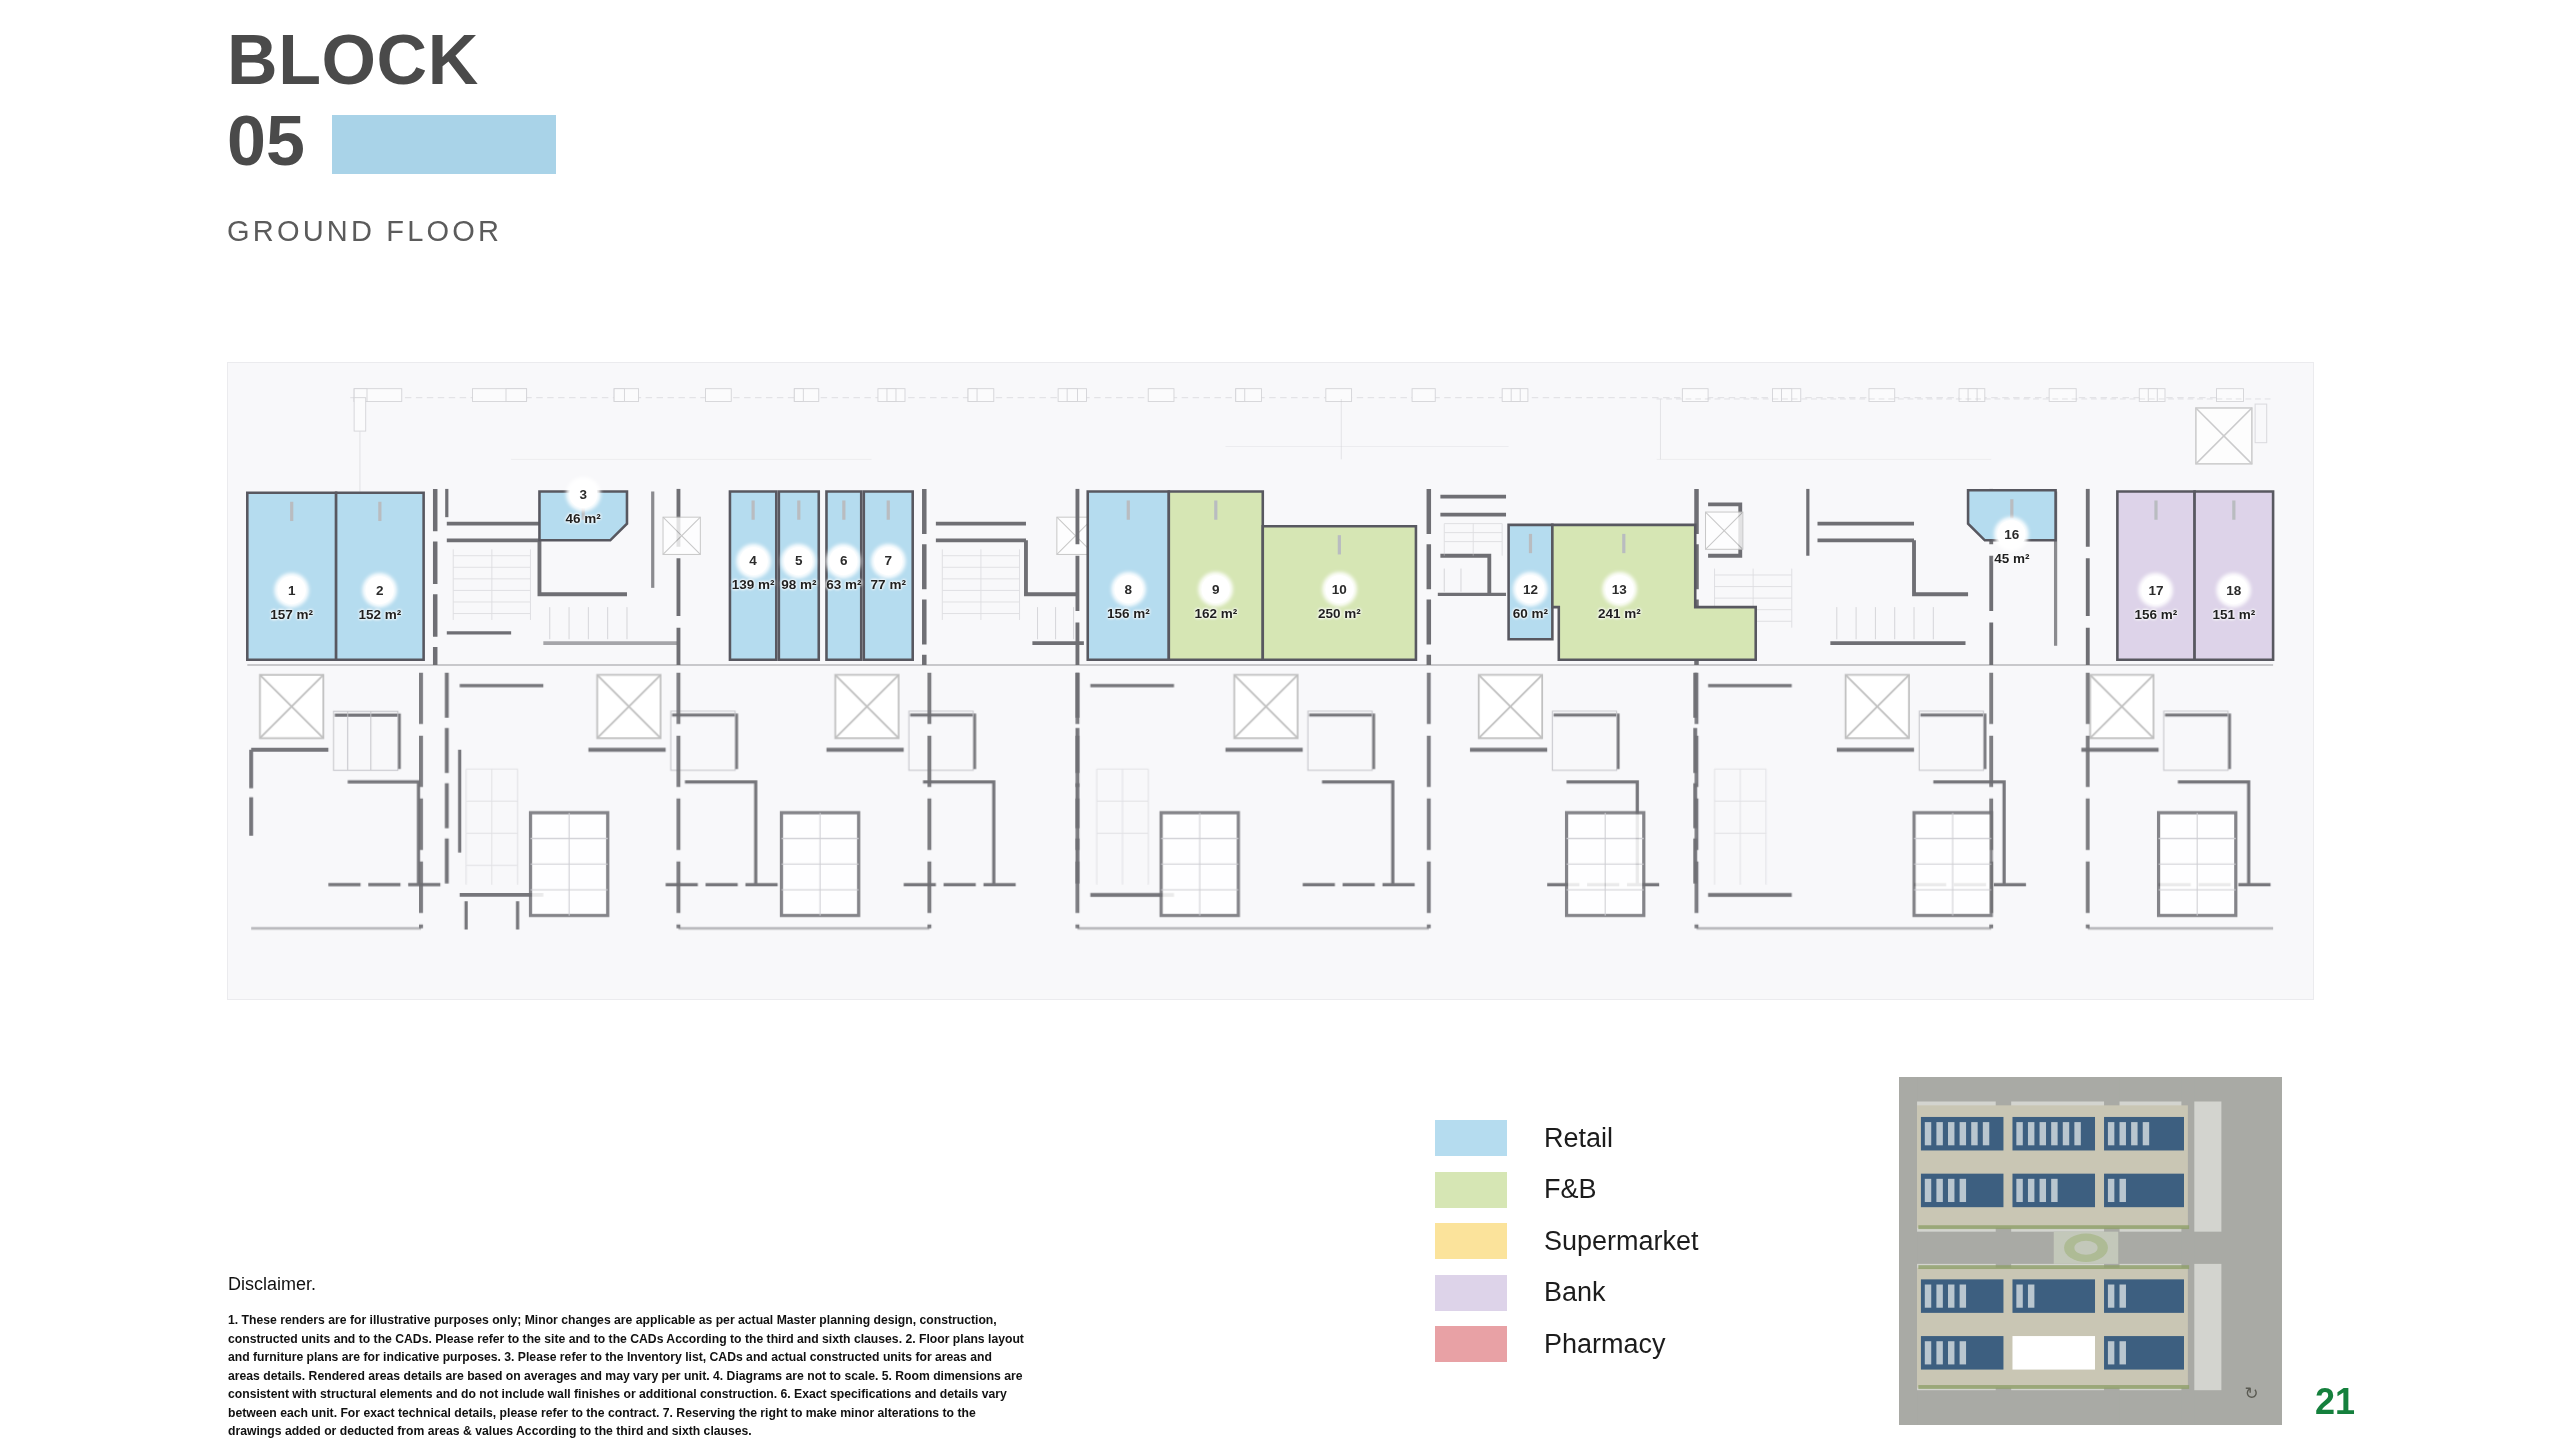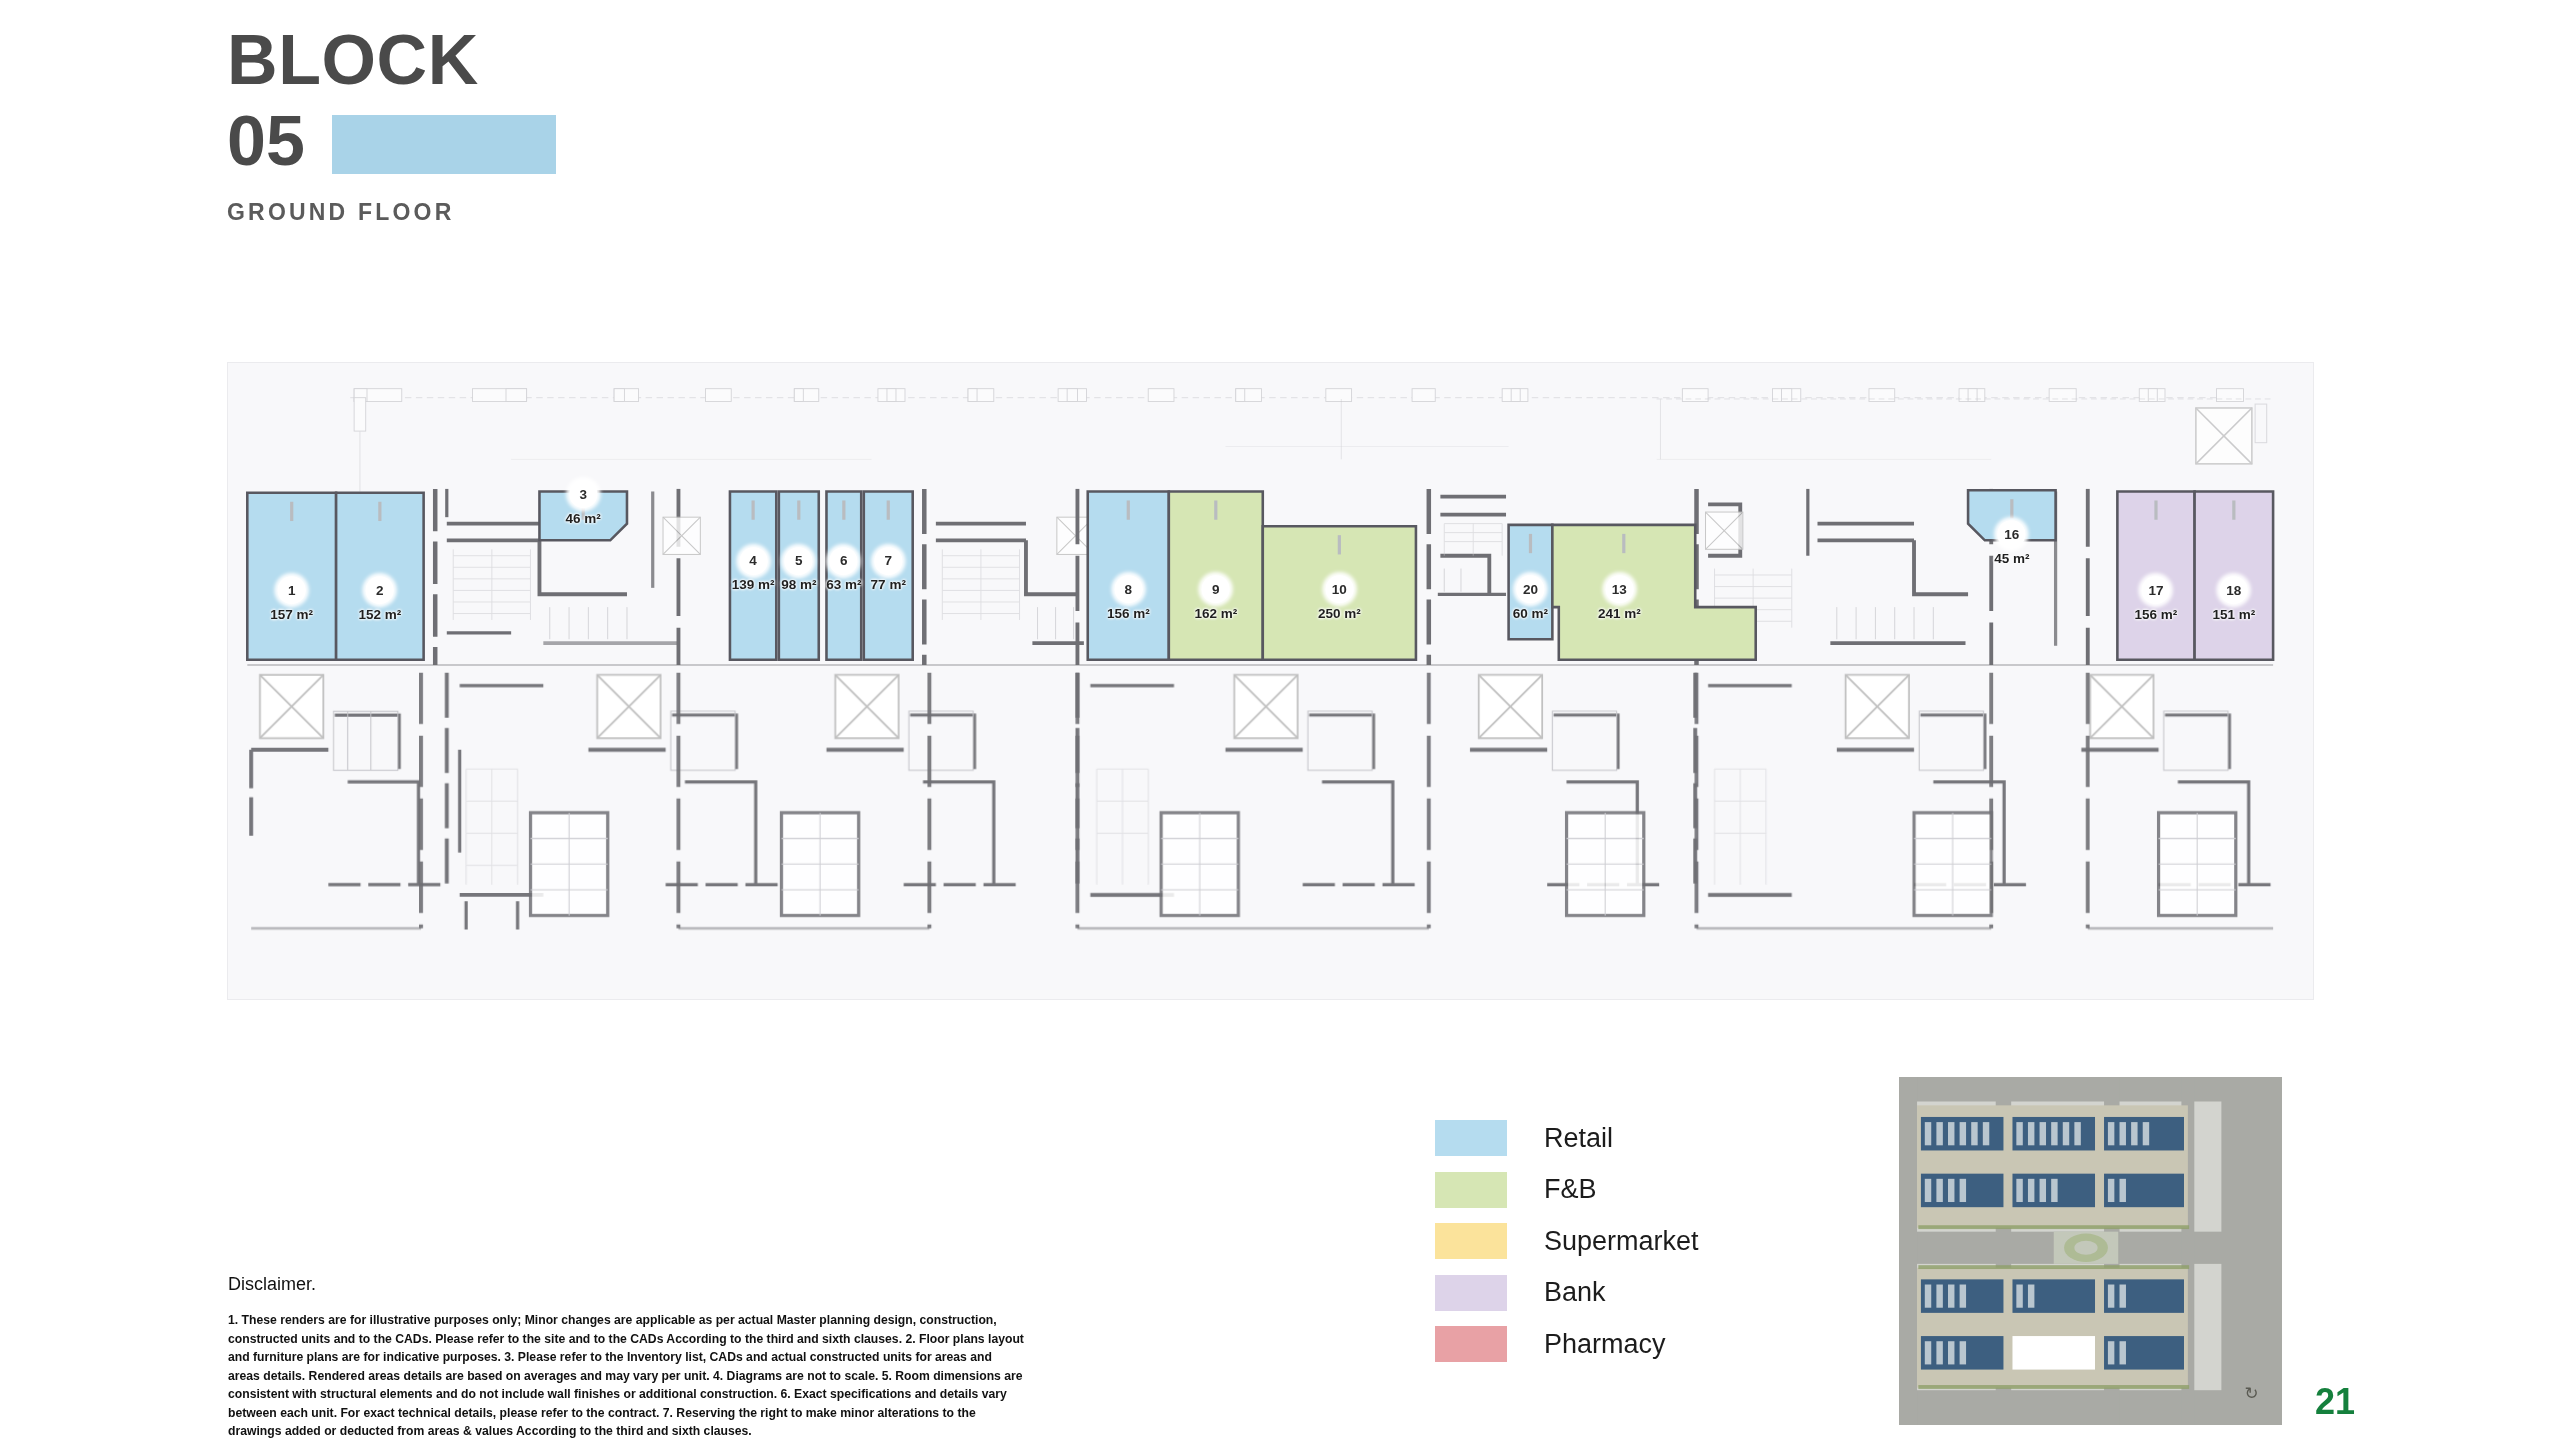--- a/index.html
+++ b/index.html
@@ -21,22 +21,22 @@
   }
   #block-num-row { display:flex; align-items:center; margin-top: 11.6px; }
   #block-number {
     font-size: 70px; font-weight: 800; color:#4a4a4a; line-height:1.0;
   }
   #title-swatch {
     width: 224px; height: 59px; margin-left: 27px; margin-top: 7.7px;
     background: #a9d3e8;
   }
   #floor-label {
-    margin-top: 23px; font-size: 23px; letter-spacing: 3.2px;
-    color:#5b5b5b; font-weight: 700;
+    margin-top: 39px; font-size: 29px; letter-spacing: 3.2px;
+    color:#5b5b5b; font-weight: 400;
   }
 
   
   #plan-frame {
     position:absolute; left:227px; top:362px;
     width: 2087px; height: 638px;
     background: #f8f8fa;
     border: 0.6px solid #ebebee;
   }
   #plan-canvas { position:absolute; inset:0; }
@@ -477,21 +477,21 @@
       </div>
       <div class="unit-label" style="left: 47.3765%; top: 36.9697%; transform: translate(-50%, -50%);">
         <div class="unit-badge">9</div>
         <div class="unit-area">162 m²</div>
       </div>
       <div class="unit-label" style="left: 53.3025%; top: 36.9697%; transform: translate(-50%, -50%);">
         <div class="unit-badge">10</div>
         <div class="unit-area">250 m²</div>
       </div>
       <div class="unit-label" style="left: 62.4691%; top: 36.9697%; transform: translate(-50%, -50%);">
-        <div class="unit-badge">20</div>
+        <div class="unit-badge">12</div>
         <div class="unit-area">60 m²</div>
       </div>
       <div class="unit-label" style="left: 66.7284%; top: 36.9697%; transform: translate(-50%, -50%);">
         <div class="unit-badge">13</div>
         <div class="unit-area">241 m²</div>
       </div>
       <div class="unit-label" style="left: 85.5556%; top: 22.0202%; transform: translate(-50%, -50%); margin-top: 40px;">
         <div class="unit-badge">16</div>
         <div class="unit-area">45 m²</div>
       </div>

